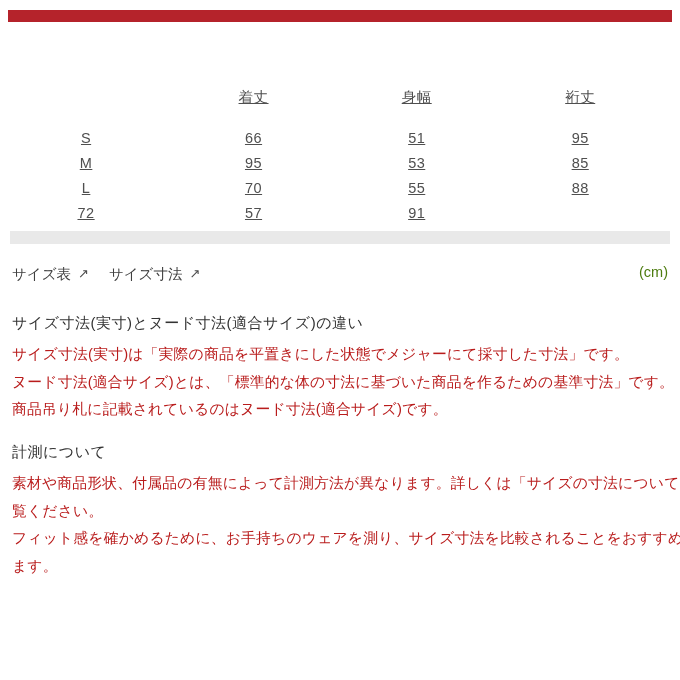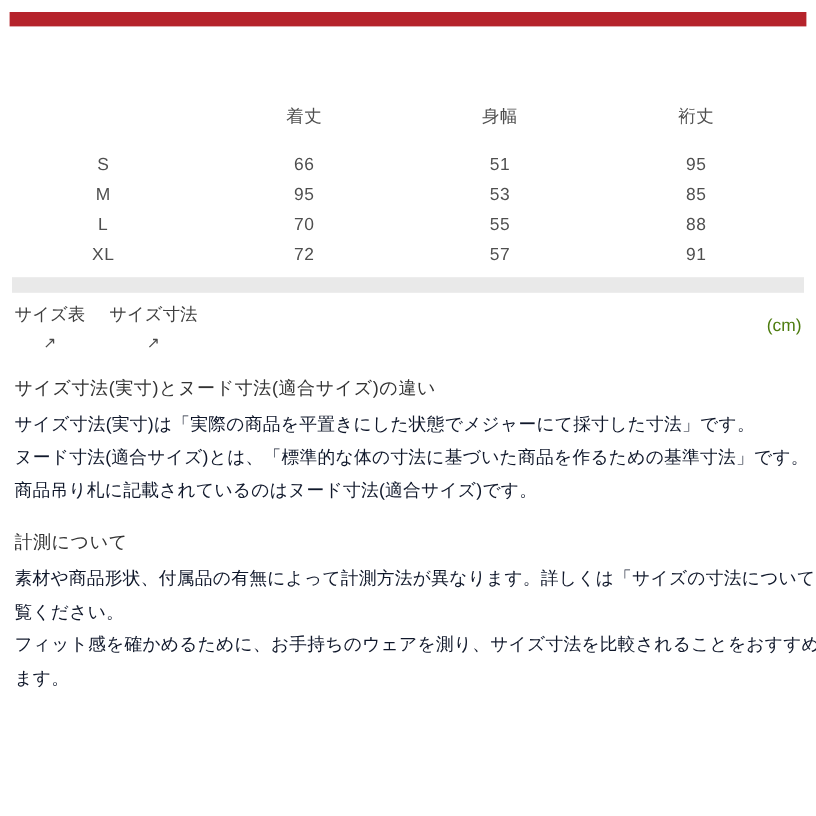--- a/index.html
+++ b/index.html
@@ -13,47 +13,47 @@
     background:#b5232b;
   }
   
   .size-table{
     position:absolute;top:86px;left:0;width:662px;
     font-size:14.5px;color:#4f4f4f;letter-spacing:0.5px;
   }
   .t-row{
     display:grid;
     grid-template-columns:26% 24.6% 24.7% 24.7%;
-    align-items:center;height:25px;
+    align-items:center;height:25px;text-decoration:underline;
   }
   .t-row.header{height:22px;margin-bottom:17px;}
   .t-cell{text-align:center;white-space:nowrap;}
   
   .divider{
     position:absolute;top:231px;left:10px;right:10px;height:13px;
     background:#e9e9e9;
   }
   
   .links-row{
     position:absolute;top:264px;left:12px;right:12px;height:20px;
     font-size:14.5px;color:#404040;display:flex;align-items:center;
   }
-  .ext-link{display:inline-flex;align-items:center;gap:7px;margin-right:20px;cursor:pointer;flex-direction:column;}
+  .ext-link{display:inline-flex;align-items:center;gap:7px;margin-right:20px;cursor:pointer;}
   .ext-link .arrow{font-size:13px;color:#4a4a4a;position:relative;top:-1px;}
   .unit-label{position:absolute;right:0;top:0;color:#4d7c0f;}
   
   .section{position:absolute;left:12px;right:8px;}
   .section.s1{top:314px;}
   .section.s2{top:443px;}
   .section-heading{
     font-weight:normal;font-size:15px;color:#333333;
     letter-spacing:0.5px;margin-bottom:8px;white-space:nowrap;
   }
   .body-line{
-    font-size:14.8px;line-height:27.5px;color:#0f172a;
+    font-size:14.8px;line-height:27.5px;color:#b91c1c;
     letter-spacing:0.2px;white-space:nowrap;
   }
 </style>
 </head>
 <body>
 
 <div class="accent-bar"></div>
 
 <div class="size-table">
   <div class="t-row header">
@@ -74,21 +74,20 @@
     <div class="t-cell">53</div>
     <div class="t-cell">85</div>
   </div>
   <div class="t-row">
     <div class="t-cell">L</div>
     <div class="t-cell">70</div>
     <div class="t-cell">55</div>
     <div class="t-cell">88</div>
   </div>
   <div class="t-row">
-    <div class="t-cell">XL</div>
     <div class="t-cell">72</div>
     <div class="t-cell">57</div>
     <div class="t-cell">91</div>
   </div>
 </div>
 
 <div class="divider"></div>
 
 <div class="links-row">
   <span class="ext-link">

